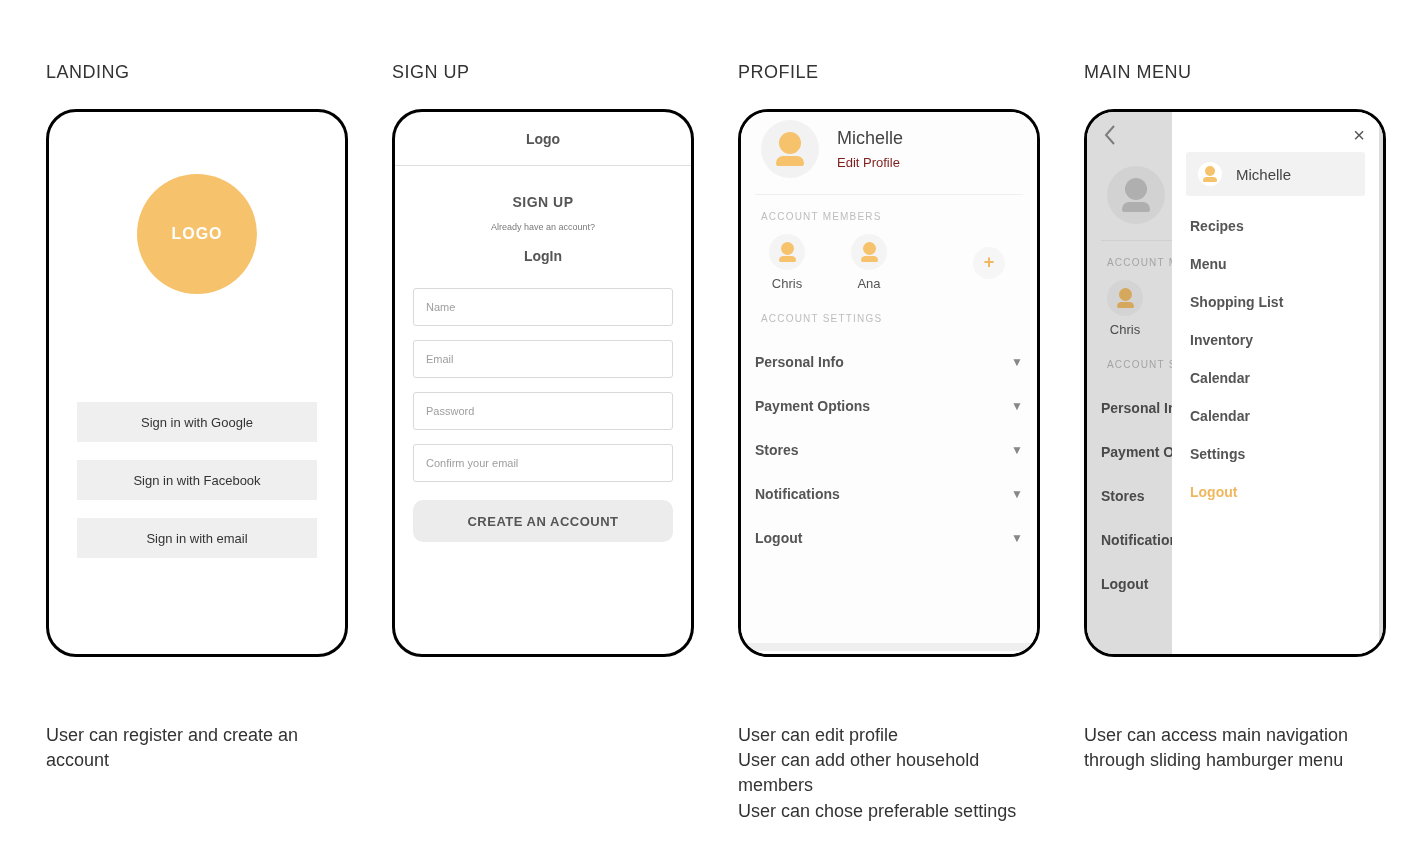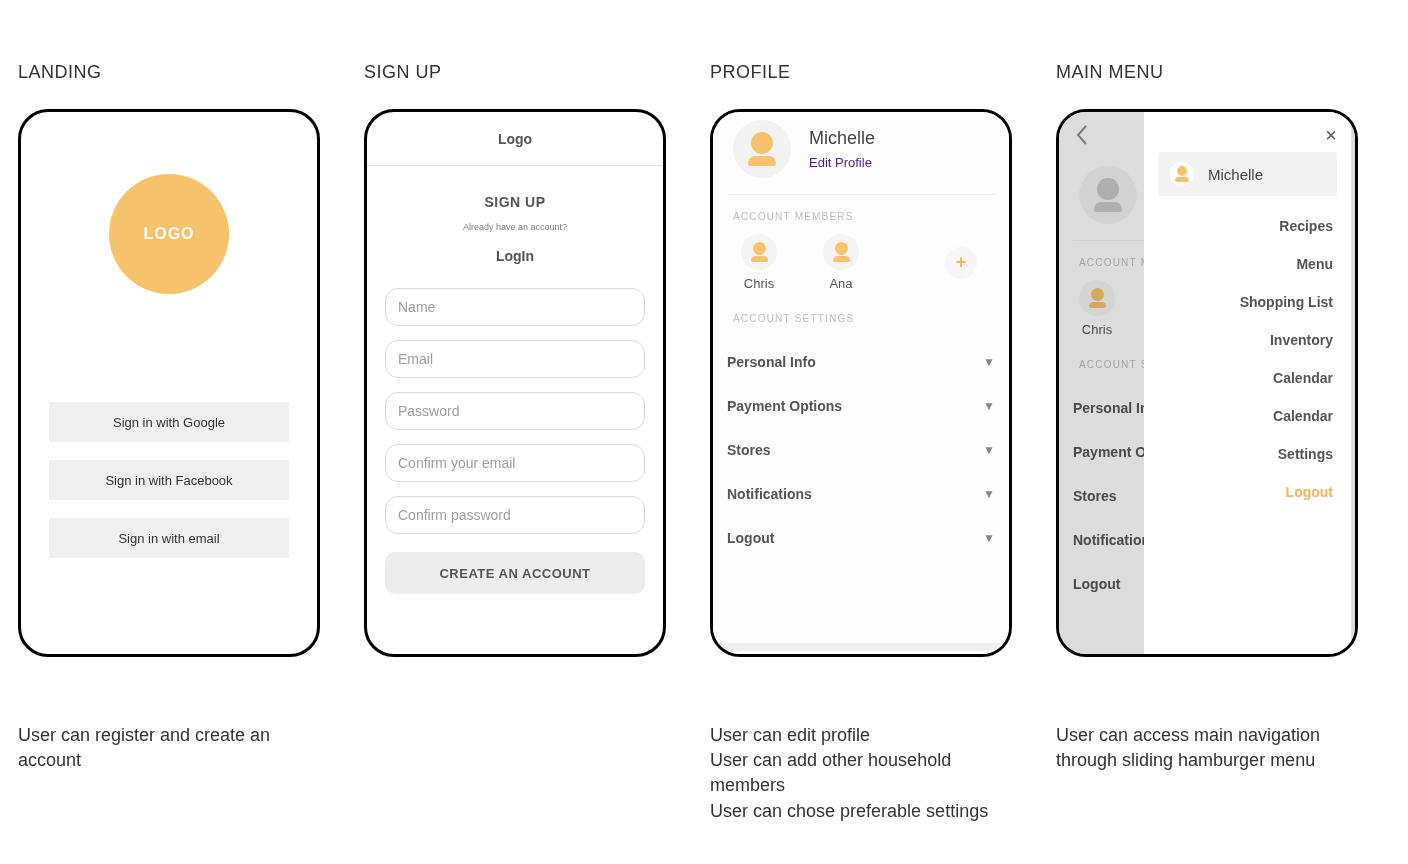--- a/index.html
+++ b/index.html
@@ -12,21 +12,21 @@
     --lite:#f1f1f1;
     --liter:#f6f6f6;
     --amber:#f6c26b;
     --ambdk:#f0b760;
   }
   *{box-sizing:border-box;}
   body{
     margin:0; padding:0; background:var(--bg); font-family:Arial, Helvetica, sans-serif;
     color:var(--ink); width:1408px; height:864px; overflow:hidden;
   }
-  .board{display:flex; gap:44px; padding:62px 42px 24px 18px;}
+  .board{display:flex; gap:44px; padding:62px 42px 24px 46px;}
   .col{flex:0 0 302px; display:flex; flex-direction:column;}
   .title{font-size:18px; letter-spacing:0.5px; margin-bottom:26px;}
   .phone{
     width:302px; height:548px; border:3.5px solid var(--frame);
     border-radius:30px; background:var(--bg); position:relative; overflow:hidden;
   }
   .captions{margin-top:66px; font-size:18px; line-height:1.4;}
 
   
   .l-body{display:flex; flex-direction:column; align-items:center; height:100%;}
@@ -46,40 +46,40 @@
   .s-top{
     height:54px; display:flex; align-items:center; justify-content:center;
     border-bottom:1px solid #e0e0e0; font-size:14px; font-weight:600; color:#555;
   }
   .s-center{display:flex; flex-direction:column; align-items:center; padding:28px 18px 0 18px;}
   .s-h{font-size:14px; font-weight:700; color:#555; letter-spacing:0.5px;}
   .s-sub{font-size:9px; color:#7a7a7a; margin-top:12px;}
   .s-login{font-size:14px; color:#555; margin-top:16px; font-weight:600;}
   .s-fields{width:100%; display:flex; flex-direction:column; gap:14px; margin-top:24px;}
   .tf{
-    height:38px; border:1px solid #d9d9d9; border-radius:13px; padding:0 12px; display:flex; align-items:center;
-    color:var(--muted); font-size:14px;
+    height:38px; border:1px solid #d9d9d9; border-radius:3px; padding:0 12px; display:flex; align-items:center;
+    color:var(--muted); font-size:11px;
   }
   .cta{
     margin-top:18px; height:42px; width:100%; background:#ececec; color:#555;
     display:flex; align-items:center; justify-content:center; font-size:13px; font-weight:700; letter-spacing:0.5px;
     border-radius:10px;
   }
 
   
   .shadow-overlay{position:absolute; inset:0;}
   .p-body{display:flex; flex-direction:column; height:100%; background:#fdfdfd;}
   .p-top{display:flex; align-items:center; justify-content:space-between; padding:12px 16px 8px 16px;}
   .p-title{font-size:18px; font-weight:700; letter-spacing:2px; color:#555;}
   .p-user{display:flex; gap:18px; align-items:center; padding:8px 20px 16px 20px;}
   .avatar-lg{width:58px; height:58px; border-radius:50%; background:#f2f2f2; display:flex; flex-direction:column; align-items:center; justify-content:center; gap:2px;}
   .av-head{width:22px; height:22px; border-radius:50%; background:var(--amber);}
   .av-body{width:28px; height:10px; border-radius:10px 10px 4px 4px; background:var(--amber);}
   .p-name{font-size:18px; color:#444;}
-  .p-edit{font-size:13px; color:#4c1d95; margin-top:6px;}
+  .p-edit{font-size:13px; color:#7f1d1d; margin-top:6px;}
   .rule{height:1px; background:#efefef; margin:0 14px;}
   .p-section{font-size:10px; letter-spacing:1.2px; color:var(--mutlite); text-transform:uppercase; padding:16px 20px 10px 20px;}
   .members{display:flex; gap:46px; padding:2px 20px 6px 28px; align-items:center;}
   .member{display:flex; flex-direction:column; align-items:center; gap:6px; font-size:13px; color:#555;}
   .avatar-sm{width:36px; height:36px; border-radius:50%; background:#f4f4f4; display:flex; flex-direction:column; align-items:center; justify-content:center; gap:1px;}
   .avs-head{width:13px; height:13px; border-radius:50%; background:var(--amber);}
   .avs-body{width:17px; height:6px; border-radius:8px 8px 3px 3px; background:var(--amber);}
   .add-circle{width:32px; height:32px; border-radius:50%; background:#f6f6f6; display:flex; align-items:center; justify-content:center; color:var(--ambdk); font-size:18px; font-weight:700;}
   .settings{padding:6px 14px 0 14px;}
   .set-row{display:flex; align-items:center; justify-content:space-between; height:44px; font-size:14px; font-weight:600; color:#555;}
@@ -91,21 +91,21 @@
   .dim{position:absolute; inset:0; background:rgba(0,0,0,0.13);}
   .drawer{
     position:absolute; left:85px; right:4px; top:0px; bottom:0px; background:#fff;
     display:flex; flex-direction:column; padding:10px 14px 0 14px;
   }
   .d-top{display:flex; justify-content:flex-end; height:26px; align-items:center;}
   .d-user{
     background:#f2f2f2; border-radius:3px; display:flex; align-items:center; gap:14px;
     padding:10px 12px; margin-top:4px;
   }
-  .d-items{display:flex; flex-direction:column; gap:22px; padding:22px 4px 0 4px; font-size:14px; font-weight:600; color:#555;text-align:right;}
+  .d-items{display:flex; flex-direction:column; gap:22px; padding:22px 4px 0 4px; font-size:14px; font-weight:600; color:#555;}
   .d-logout{color:var(--ambdk);}
   .avatar-tiny{width:24px; height:24px; border-radius:50%; background:#fff; display:flex; flex-direction:column; align-items:center; justify-content:center; gap:1px;}
   .avt-head{width:10px; height:10px; border-radius:50%; background:var(--amber);}
   .avt-body{width:14px; height:5px; border-radius:6px 6px 2px 2px; background:var(--amber);}
 
   
   .icn{display:inline-block;}
 </style>
 </head>
 <body>
@@ -138,21 +138,20 @@
         <div class="s-top">Logo</div>
         <div class="s-center">
           <div class="s-h">SIGN UP</div>
           <div class="s-sub">Already have an account?</div>
           <div class="s-login">LogIn</div>
           <div class="s-fields">
             <div class="tf">Name</div>
             <div class="tf">Email</div>
             <div class="tf">Password</div>
             <div class="tf">Confirm your email</div>
-            <div class="tf">Confirm password</div>
           </div>
           <div class="cta">CREATE AN ACCOUNT</div>
         </div>
       </div>
     </div>
     <div class="captions"></div>
   </div>
 
   <div class="col">
     <div class="title">PROFILE</div>

